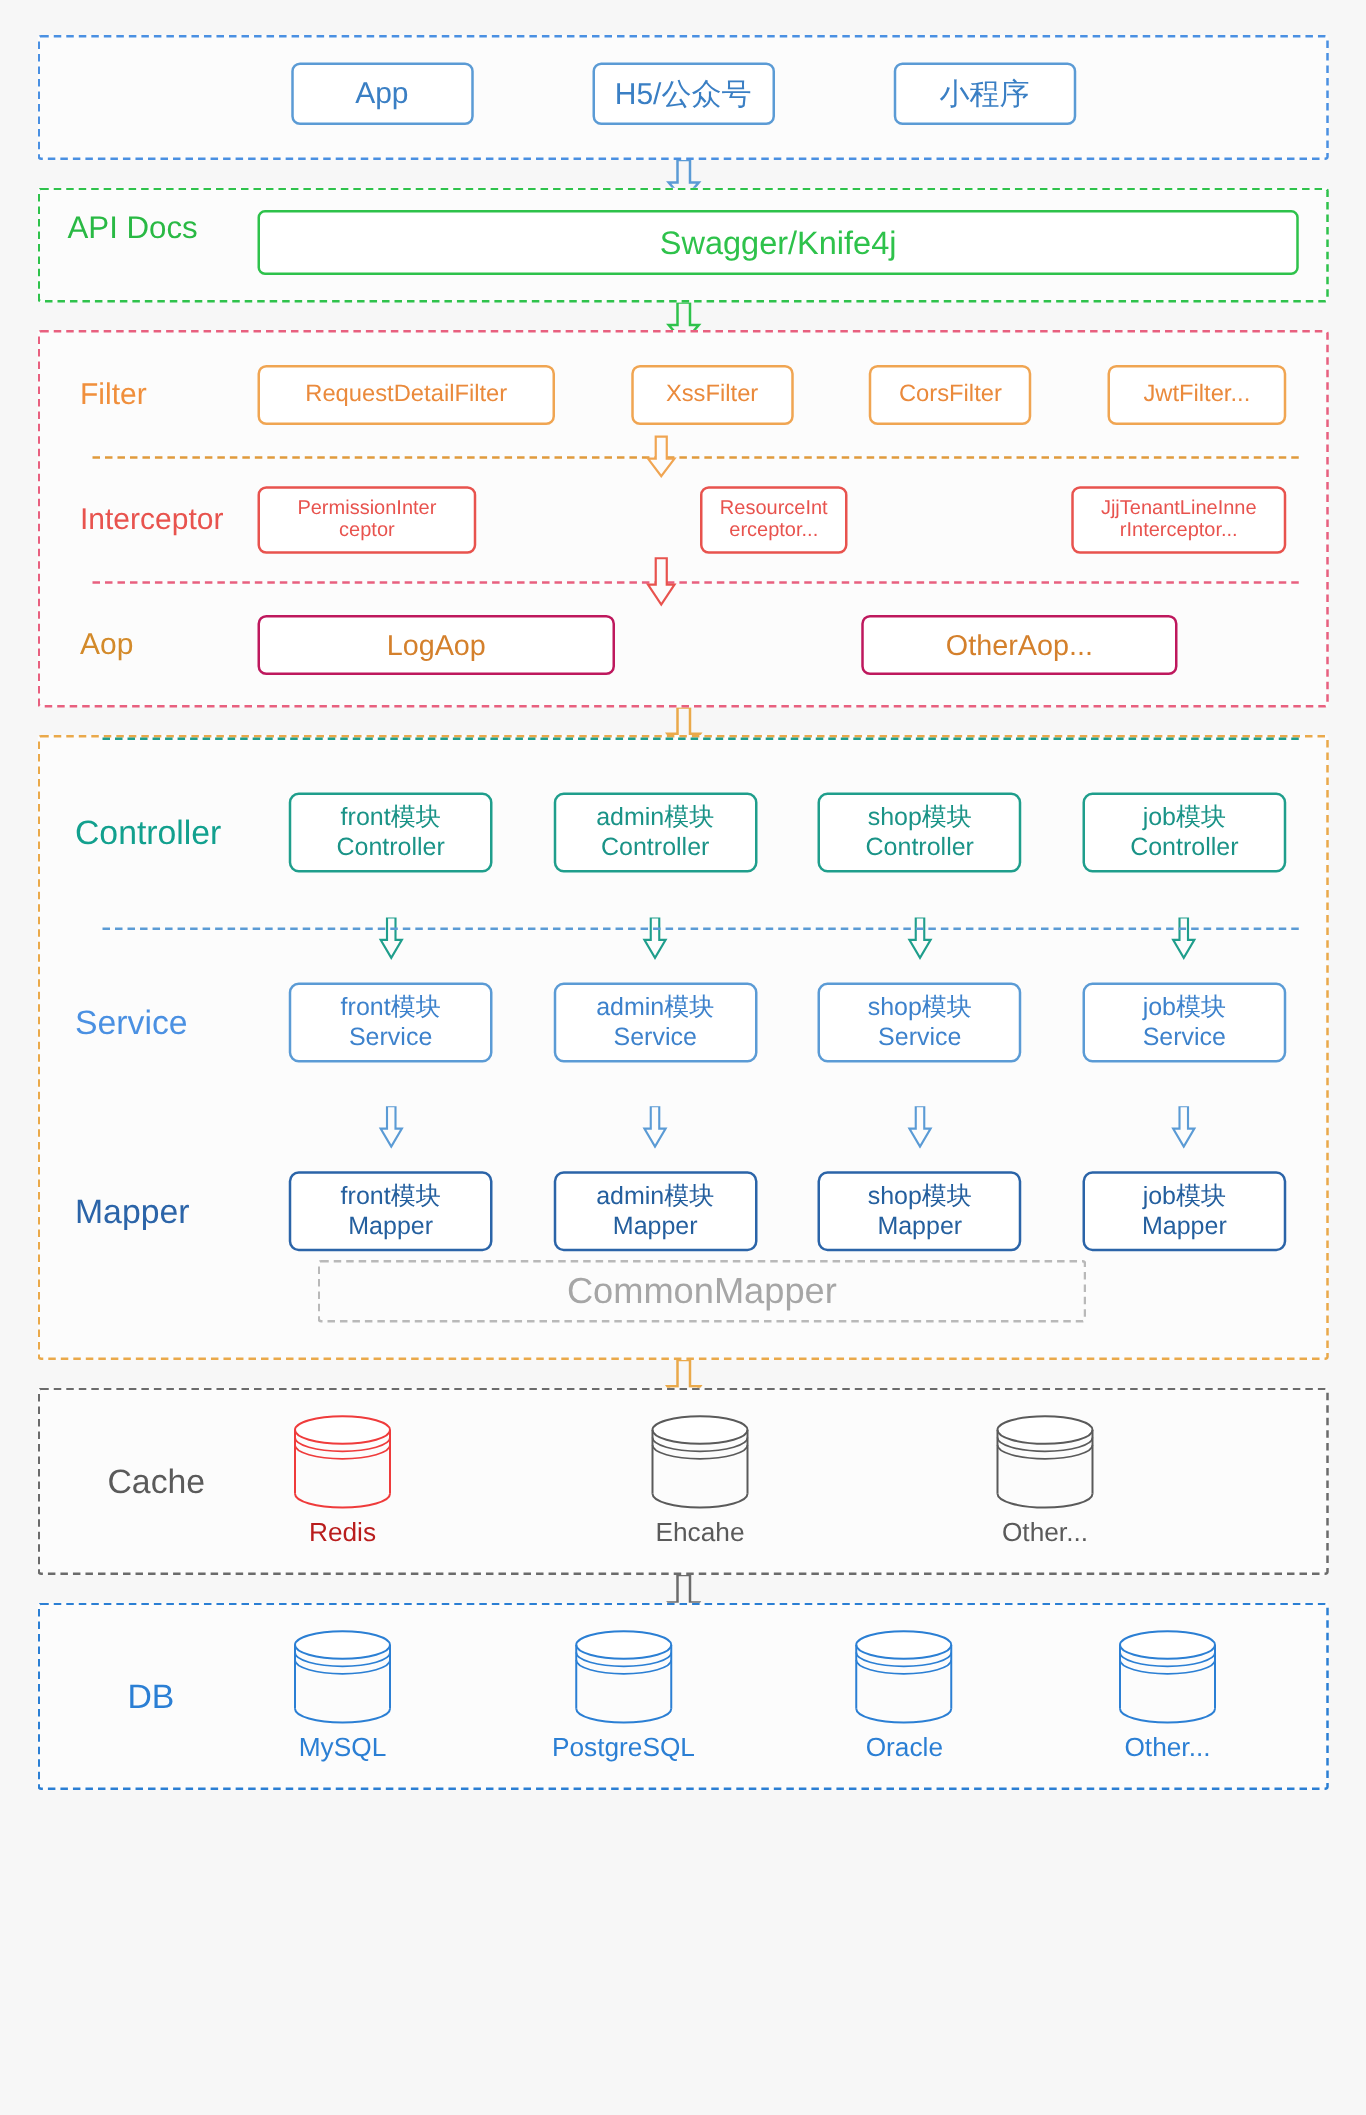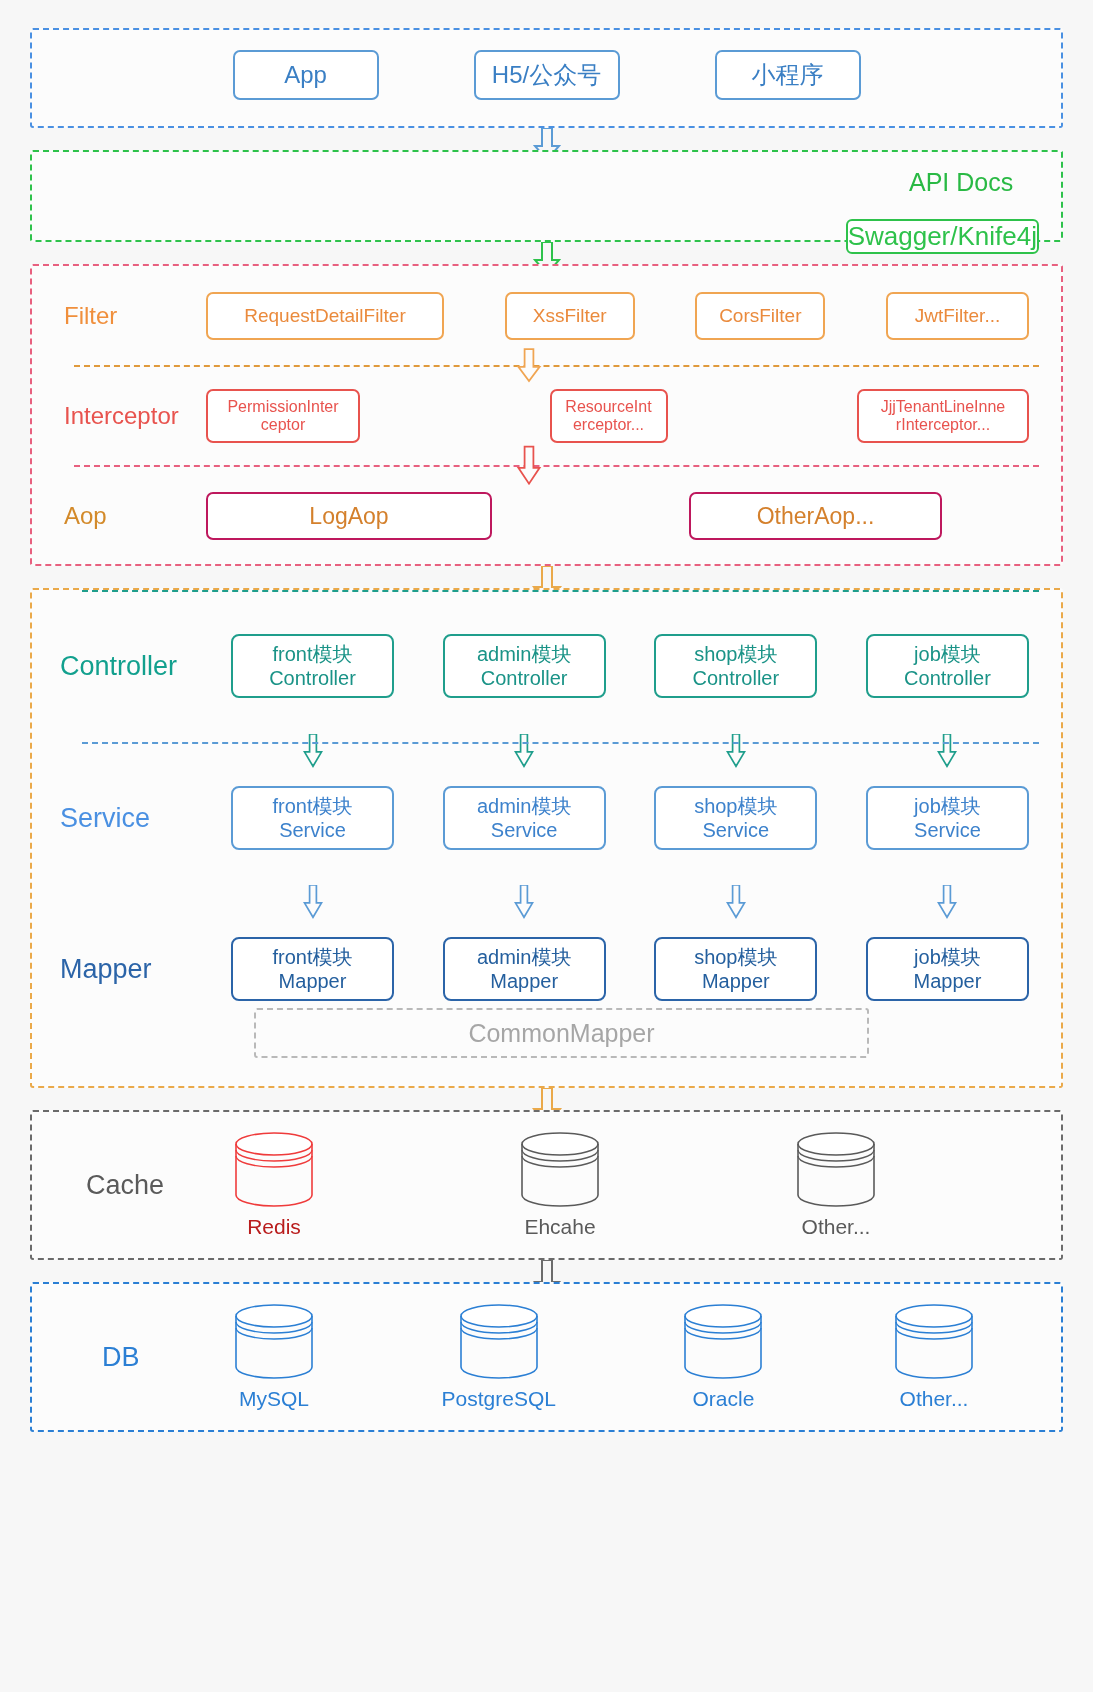--- a/index.html
+++ b/index.html
@@ -33,21 +33,21 @@
   .client-box {
     width: 146px; height: 50px;
     border: 2px solid #5b9bd5; border-radius: 7px;
     background: #fff;
     display: flex; align-items: center; justify-content: center;
     color: #3a7fc4; font-size: 24px;
   }
 
   
   #sec-api { border-color: #2ec24b; padding: 16px 22px; height: 92px; }
-  .api-row { display: flex; align-items: flex-end; gap: 22px; flex-direction: column; }
+  .api-row { display: flex; align-items: flex-start; gap: 22px; }
   .api-label { color: #29b944; font-size: 25px; width: 130px; flex: none; }
   .api-box {
     flex: 1; height: 52px;
     border: 2px solid #2ec24b; border-radius: 6px; background: #fff;
     display: flex; align-items: center; justify-content: center;
     color: #2ec24b; font-size: 26px;
   }
 
   
   #sec-mw { border-color: #e8607f; padding: 0; height: 302px; }
@@ -98,21 +98,21 @@
   .lbl-svc  { color:#4a90e2; font-size:27px; }
   .lbl-map  { color:#2b64a8; font-size:27px; }
 
   .mini-arrow { width: 26px; height: 34px; margin-bottom: 4px; }
   .mini-arrow svg{display:block;width:100%;height:100%;}
 
   .common-mapper {
     position: absolute; left: 222px; right: 192px; bottom: 28px;
     height: 50px; border: 2px dashed #b9b9b9; border-radius: 3px;
     display:flex; align-items:center; justify-content:center;
-    color: #a6a6a6; font-size: 25px; background: transparent;
+    color: #a6a6a6; font-size: 29px; background: transparent;
   }
 
   
   #sec-cache { border-color: #6b6b6b; padding: 0; height: 150px; }
   .db-row { display:flex; align-items:center; height:100%; padding: 0 14px; }
   .db-label { flex:none; width: 185px; padding-left: 40px; }
   .db-items { flex:1; display:flex; }
   .db-cell { display:flex; flex-direction:column; align-items:center; gap: 6px; }
   .cyl { width: 86px; height: 78px; }
   .cyl svg{display:block;width:100%;height:100%;}
@@ -192,21 +192,21 @@
       <span class="arrow" style="position:absolute;left:482px;bottom:-19px;width:30px;height:38px;z-index:5;">
         <svg viewBox="0 0 34 38">
             <path d="M12 0 L12 20 L5 20 L17 36 L29 20 L22 20 L22 0 Z" fill="#fcfcfc" stroke="#f0a552" stroke-width="2"></path>
           </svg>
       </span>
     </div>
 
     <div class="mw-row">
       <div class="mw-label lbl-inter">Interceptor</div>
       <div class="mw-items" style="justify-content:space-between;padding-right:18px;">
-        <div class="ibox" style="width:154px">
+        <div class="ibox" style="width:175px">
           <div>
             <div>PermissionInter</div>
             <div>ceptor</div>
           </div>
         </div>
         <div class="ibox" style="width:118px">
           <div>
             <div>ResourceInt</div>
             <div>erceptor...</div>
           </div>

